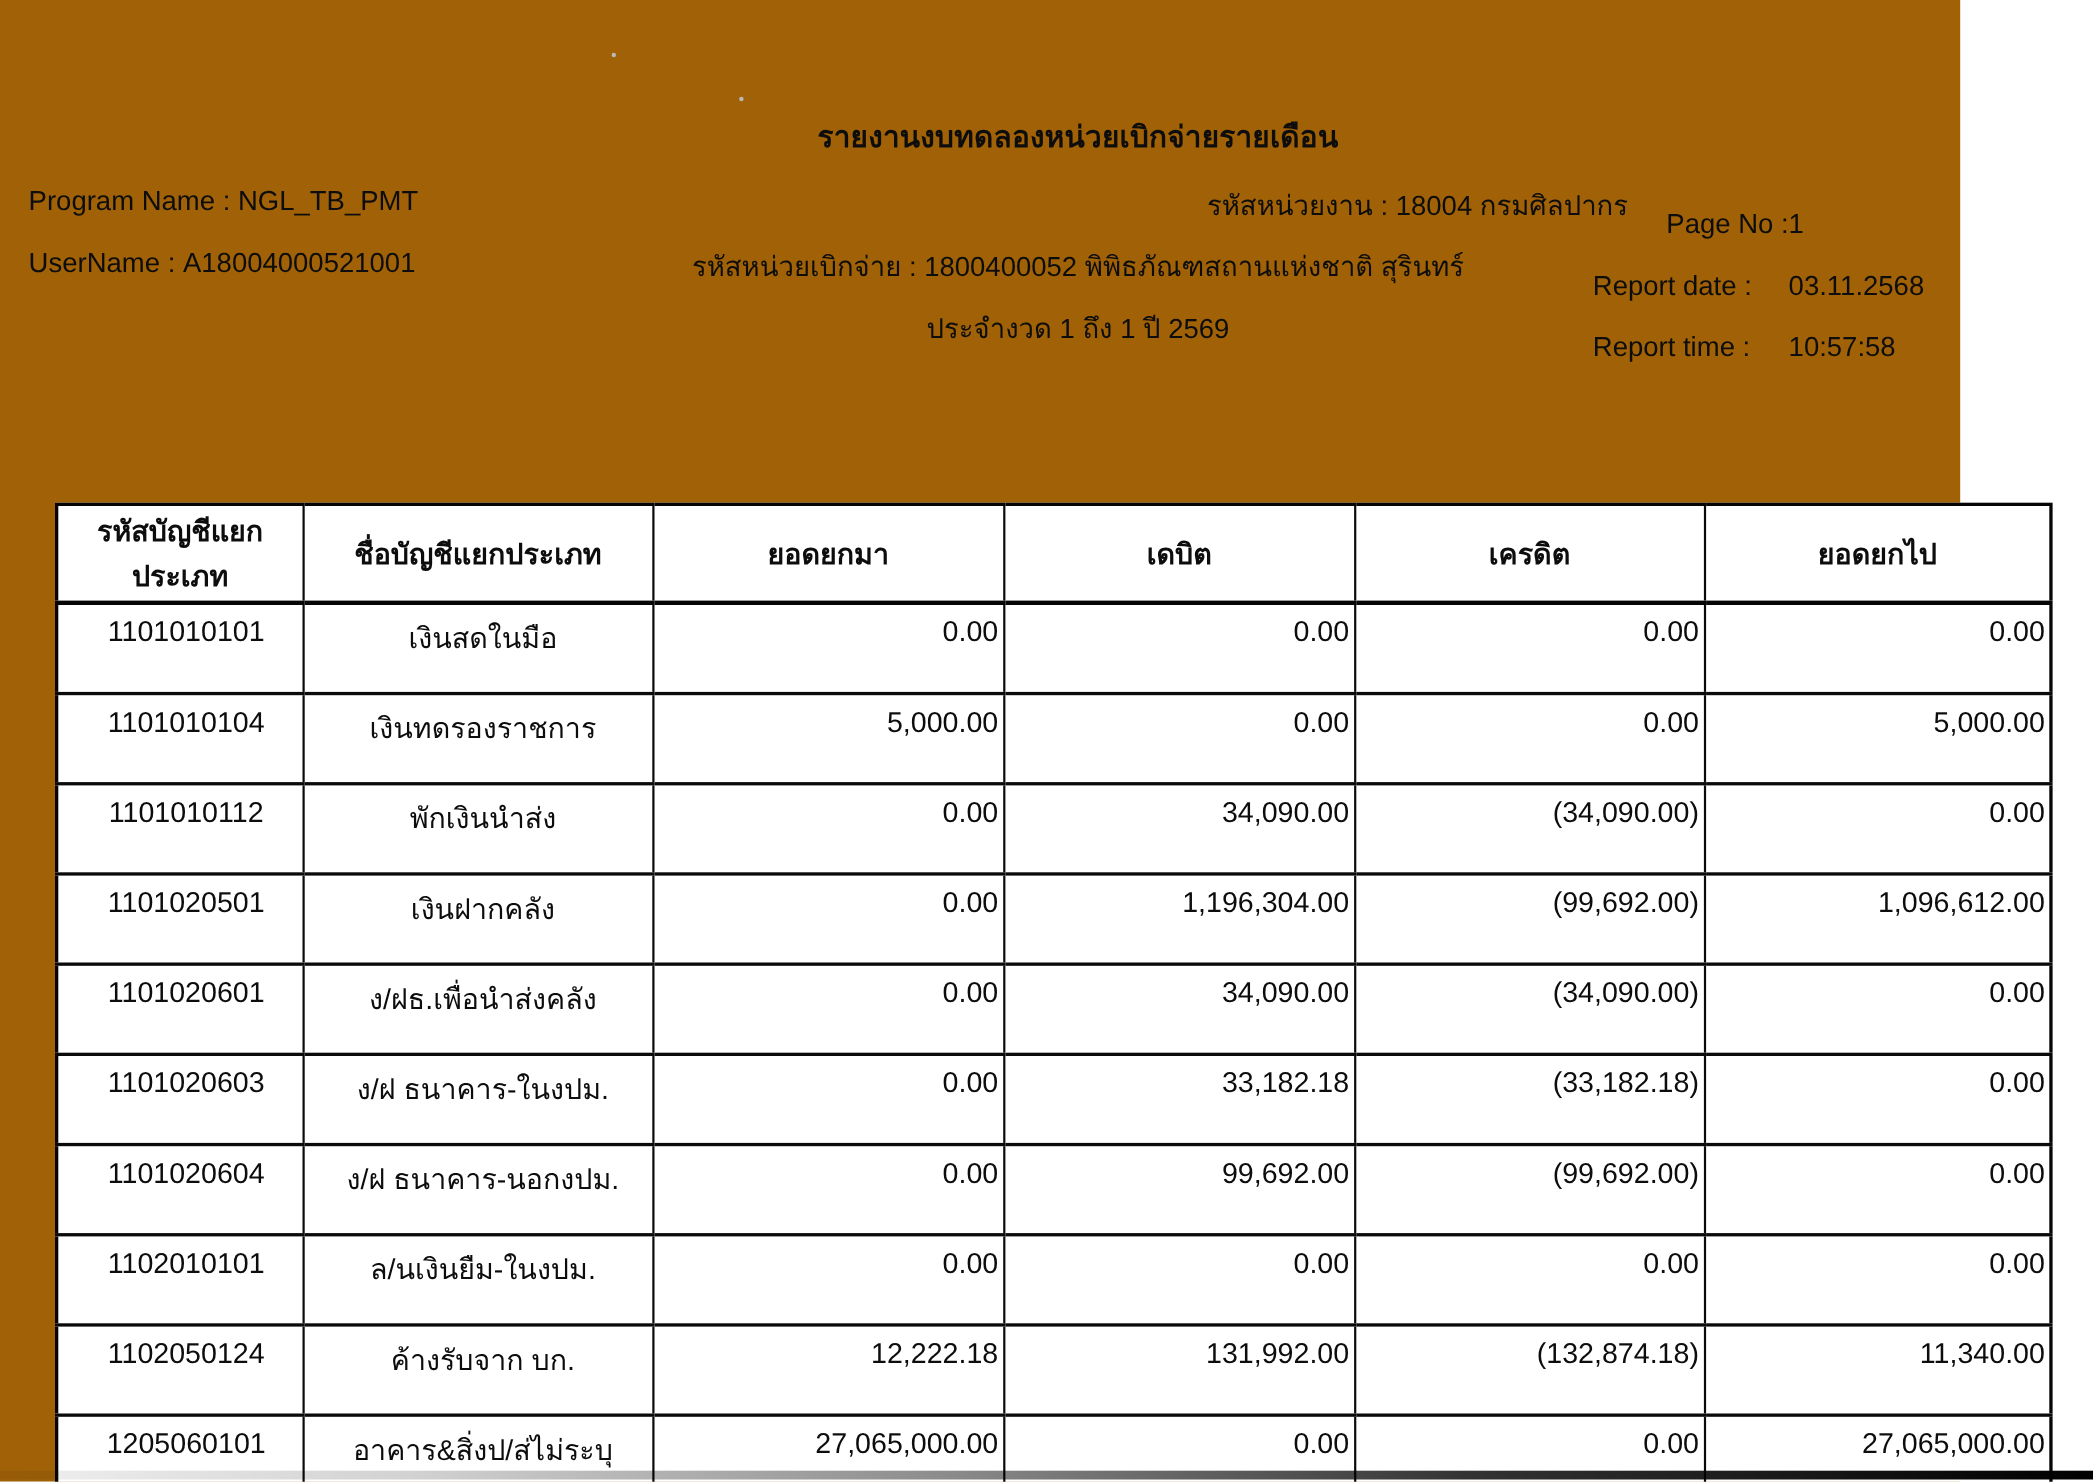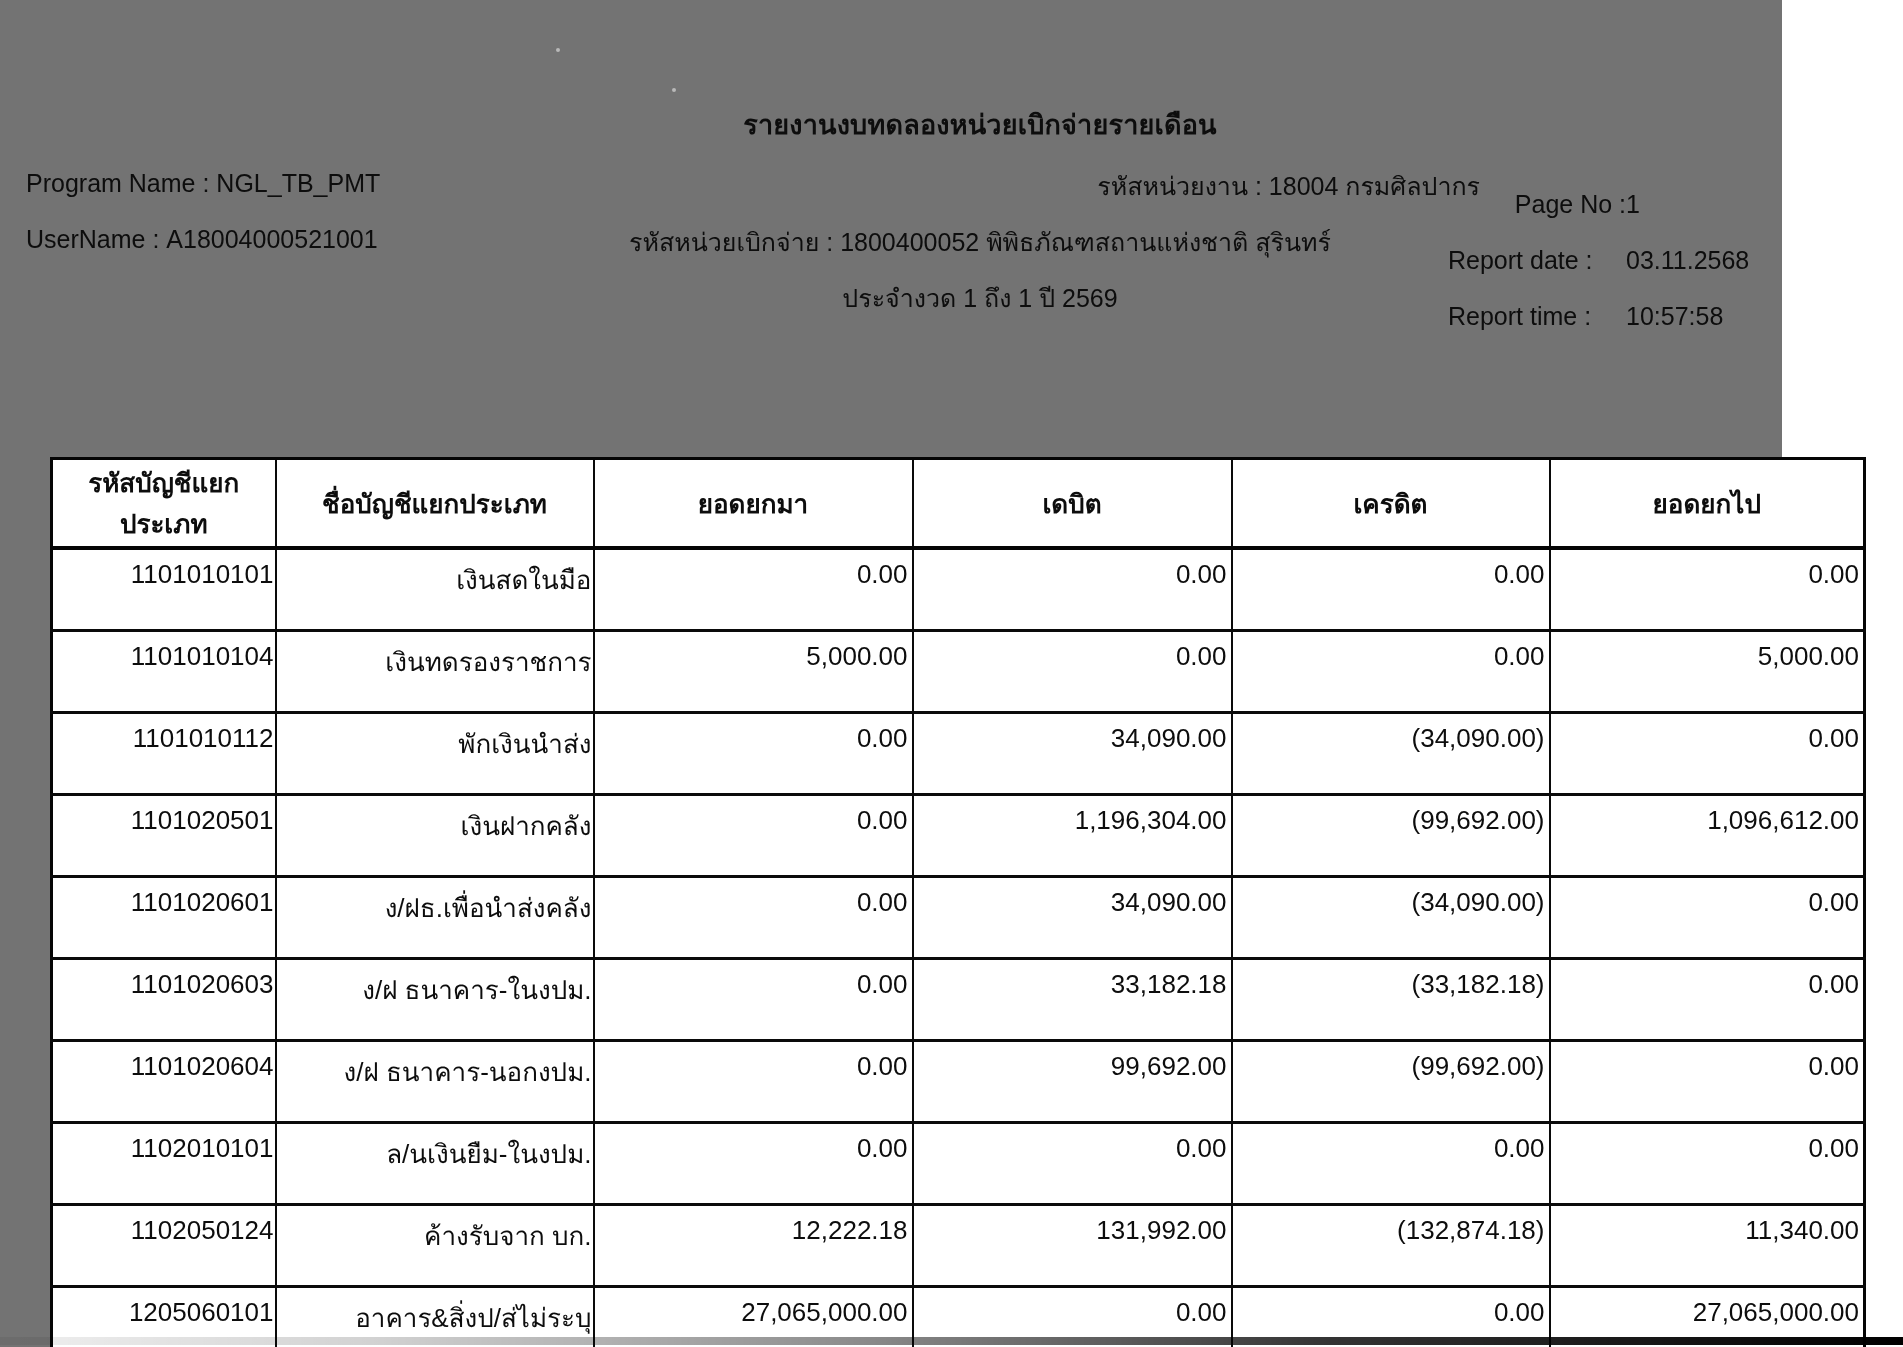--- a/index.html
+++ b/index.html
@@ -1,17 +1,17 @@
 <!DOCTYPE html>
 <html><head>
 <meta charset="utf-8">
 <style>
   html,body{margin:0;padding:0;background:#ffffff;width:1903px;height:1347px;overflow:hidden;}
   body{font-family:"Liberation Sans","DejaVu Sans",sans-serif;color:#0d0d0d;}
-  .page{position:relative;width:1782px;height:1347px;background:#737373;}
+  .page{position:relative;width:1782px;height:1347px;background:#a16207;}
 
   
   .report-title{position:absolute;left:480px;top:103px;width:1000px;text-align:center;
     font-size:27px;font-weight:bold;letter-spacing:.2px;}
   .meta-line{position:absolute;font-size:25px;white-space:nowrap;}
   .meta-left{left:26px;}
   .meta-center{left:480px;width:1000px;text-align:center;}
   .meta-right{left:1448px;margin-top:24px;}
   .meta-right .lbl{display:inline-block;width:178px;}
   .t-r2{top:166px;text-align:right;} .t-r3{top:222px;} .t-r4{top:278px;}
@@ -19,22 +19,22 @@
 
   
   table.tb{position:absolute;left:50px;top:457px;width:1813px;table-layout:fixed;
     border-collapse:collapse;background:#fff;}
   table.tb,table.tb th,table.tb td{border:2px solid #0a0a0a;}
   table.tb{border:3px solid #050505;}
   table.tb th{height:86px;font-size:26px;font-weight:bold;text-align:center;vertical-align:middle;
     border-top:3px solid #050505;border-bottom:4px solid #050505;padding:0 4px;}
   table.tb td{height:69px;font-size:26px;vertical-align:top;padding-top:9px;
     border-top:3px solid #0a0a0a;overflow:hidden;white-space:nowrap;}
-  td.c-code{text-align:right;padding-left:12px;}
-  td.c-name{text-align:right;padding-left:10px;}
+  td.c-code{text-align:center;padding-left:12px;}
+  td.c-name{text-align:center;padding-left:10px;}
   td.c-num{text-align:right;padding-right:4px;}
 
   
   .scan-bottom-line{position:absolute;left:0;top:1337px;width:1903px;height:8px;
     background:linear-gradient(90deg, rgba(0,0,0,0.06) 0%, rgba(0,0,0,0.18) 20%,
       rgba(0,0,0,0.45) 45%, rgba(0,0,0,0.8) 70%, #000 100%);}
   .scan-speck{position:absolute;width:4px;height:4px;border-radius:50%;background:#b9b9b9;}
   .speck-a{left:556px;top:48px;}
   .speck-b{left:672px;top:88px;}
 </style>

